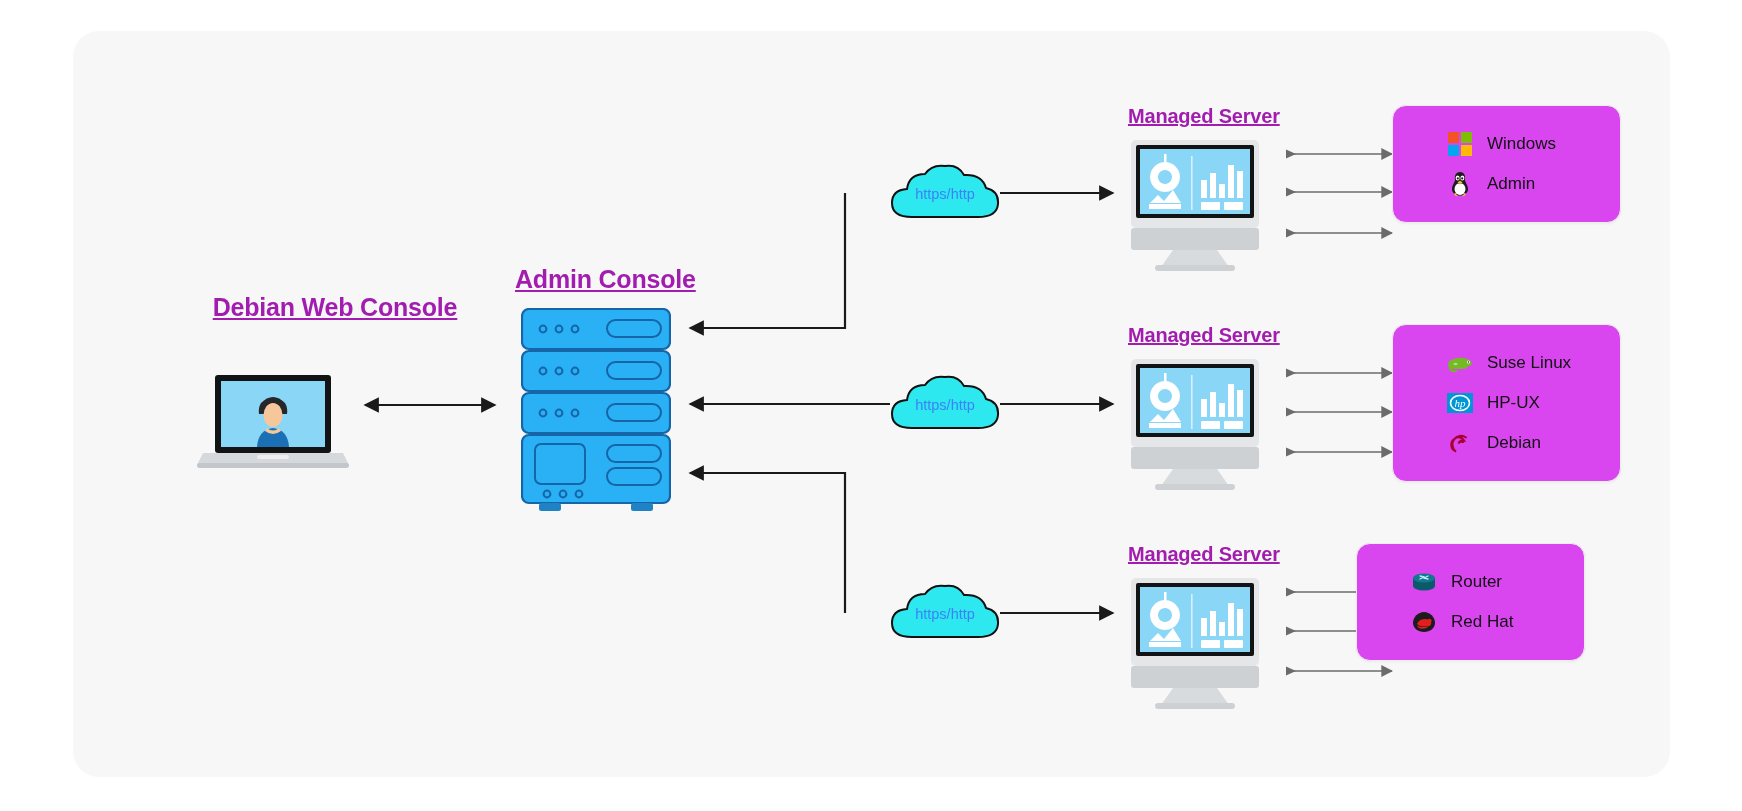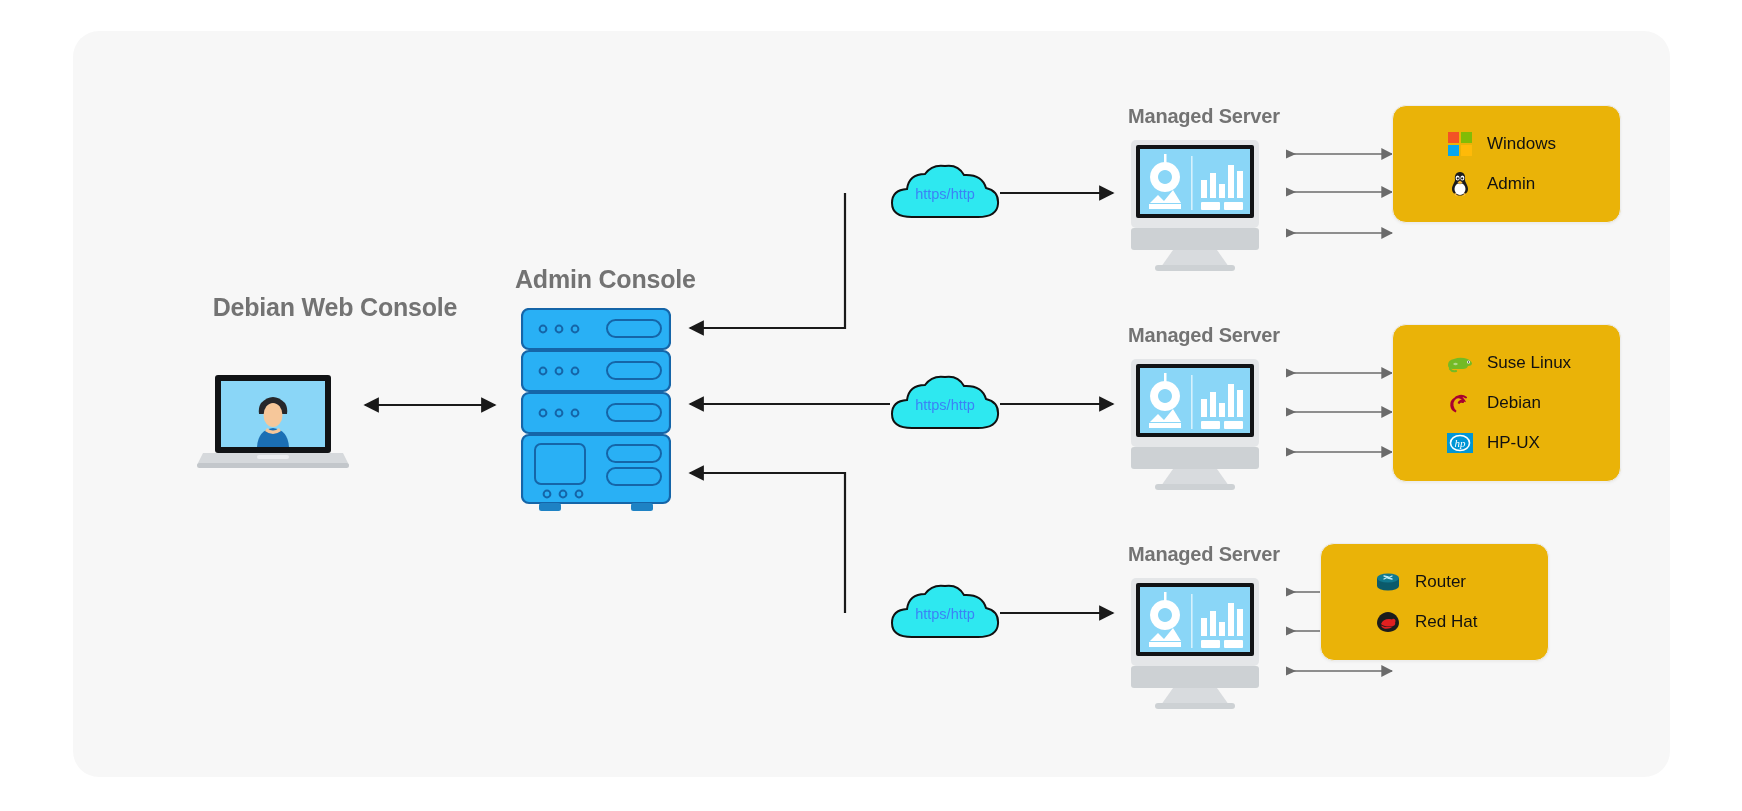--- a/index.html
+++ b/index.html
@@ -16,23 +16,24 @@
     left: 73px; top: 31px;
     width: 1597px; height: 746px;
     background: #f7f7f7;
     border-radius: 26px;
   }
 
   .node { position: absolute; }
   .lbl {
     position: absolute;
     font-weight: 700;
-    color: #737373;
+    color: #a21caf;
     letter-spacing: -0.2px;
     white-space: nowrap;
+    text-decoration: underline;
   }
 
   
   #awc-label {
     left: 200px; top: 293px; width: 270px;
     font-size: 25px; line-height: 29px; text-align: center;
     white-space: normal;
   }
   #laptop { left: 197px; top: 375px; width: 152px; height: 93px; }
 
@@ -41,21 +42,21 @@
   #admin-server { left: 521px; top: 308px; width: 150px; height: 204px; }
 
   
   .ms-label { font-size: 20px; }
   .monitor { width: 140px; height: 132px; }
 
   
   .legend-panel {
     position: absolute;
     width: 229px;
-    background: #eab308;
+    background: #d946ef;
     border: 1px solid #ededed;
     border-radius: 14px;
     box-shadow: 0 1px 3px rgba(0,0,0,0.05);
     padding: 18px 0 18px 0;
   }
   .legend-row {
     display: flex; align-items: center;
     height: 40px;
     padding-left: 54px;
     gap: 14px;
@@ -332,35 +333,35 @@
           <path d="M3 16 q2 3 6 2" stroke="#73ba25" stroke-width="2.2" fill="none" stroke-linecap="round"></path>
           <circle cx="21.5" cy="9" r="1.5" fill="#ffffff"></circle>
           <circle cx="21.5" cy="9" r="0.7" fill="#1c1c1c"></circle>
           <path d="M6 11 q2.5 -2.5 5 0 q-2.5 2.5 -5 0 z" fill="#ffffff" opacity="0.45"></path>
         </svg>
       </span>
       <span class="legend-txt">Suse Linux</span>
     </div>
     <div class="legend-row">
       <span class="legend-ico">
-        <svg width="24" height="24" viewBox="0 0 24 24">
-          <path d="M18 6.5 A8.5 8.5 0 1 0 8 20.5 A7 7 0 0 1 6.5 8 A6 6 0 0 1 16 9.5 A4.5 4.5 0 0 0 10.5 12.5 A3.2 3.2 0 0 1 15 11" fill="none" stroke="#a80030" stroke-width="2.1" stroke-linecap="round"></path>
-        </svg>
-      </span>
-      <span class="legend-txt">Debian</span>
-    </div>
-    <div class="legend-row">
-      <span class="legend-ico">
         <svg width="26" height="20" viewBox="0 0 26 20">
           <rect x="0" y="0" width="26" height="20" fill="#0096d6"></rect>
           <ellipse cx="13" cy="10" rx="9.5" ry="7.5" fill="none" stroke="#ffffff" stroke-width="1.6"></ellipse>
           <text x="13" y="14" font-family="'Liberation Serif', serif" font-style="italic" font-size="11" fill="#ffffff" text-anchor="middle">hp</text>
         </svg>
       </span>
       <span class="legend-txt">HP-UX</span>
+    </div>
+    <div class="legend-row">
+      <span class="legend-ico">
+        <svg width="24" height="24" viewBox="0 0 24 24">
+          <path d="M18 6.5 A8.5 8.5 0 1 0 8 20.5 A7 7 0 0 1 6.5 8 A6 6 0 0 1 16 9.5 A4.5 4.5 0 0 0 10.5 12.5 A3.2 3.2 0 0 1 15 11" fill="none" stroke="#a80030" stroke-width="2.1" stroke-linecap="round"></path>
+        </svg>
+      </span>
+      <span class="legend-txt">Debian</span>
     </div>
   </div>
 
   <div class="lbl ms-label" style="left:1128px; top:543px;">Managed Server</div>
   <div class="node monitor" style="left:1125px; top:578px;">
     <svg width="140" height="132" viewBox="0 0 140 132">
       <rect x="6" y="0" width="128" height="88" rx="5" fill="#e4e6e8"></rect>
       <rect x="11" y="5" width="118" height="73" rx="2" fill="#111315"></rect>
       <rect x="15" y="9" width="110" height="65" fill="#8ad6f7"></rect>
       <g fill="#ffffff">
@@ -375,21 +376,21 @@
         <rect x="103" y="25" width="6" height="33"></rect>
         <rect x="112" y="31" width="6" height="27"></rect>
         <rect x="76" y="62" width="19" height="8" rx="1"></rect>
         <rect x="99" y="62" width="19" height="8" rx="1"></rect>
       </g>
       <rect x="6" y="88" width="128" height="22" rx="3" fill="#cdd1d4"></rect>
       <path d="M48 110 L92 110 L104 127 L36 127 z" fill="#d8dbde"></path>
       <rect x="30" y="125" width="80" height="6" rx="3" fill="#cdd1d4"></rect>
     </svg>
   </div>
-  <div class="legend-panel" style="left:1320px; top:543px;text-align:center;">
+  <div class="legend-panel" style="left:1356px; top:543px;text-align:center;">
     <div class="legend-row">
       <span class="legend-ico">
         <svg width="26" height="20" viewBox="0 0 26 20">
           <ellipse cx="13" cy="14" rx="11" ry="4.5" fill="#0b5a6b"></ellipse>
           <rect x="2" y="6" width="22" height="8" fill="#0b5a6b"></rect>
           <ellipse cx="13" cy="6" rx="11" ry="4.5" fill="#11798f"></ellipse>
           <g stroke="#bfe9f2" stroke-width="1.3" fill="none" stroke-linecap="round">
             <path d="M9 7 L13 5"></path>
               <path d="M13 5 L9 4"></path>
             <path d="M17 4 L13 6"></path>

